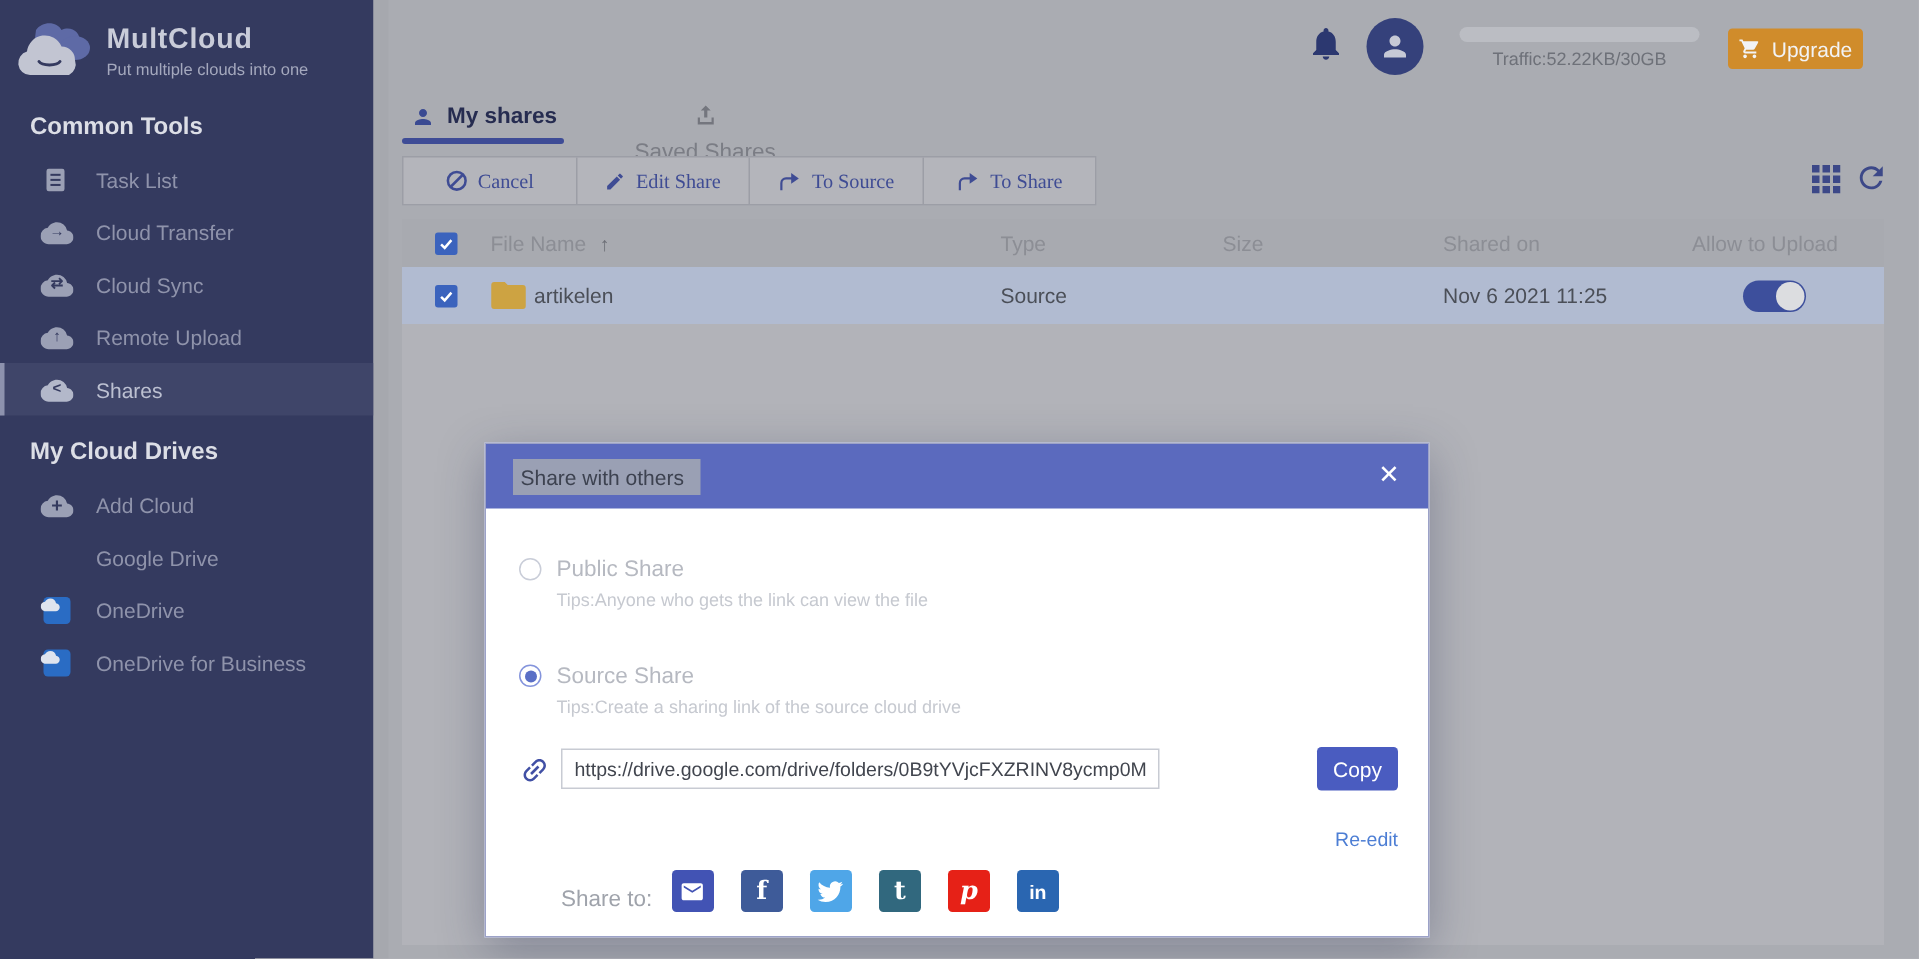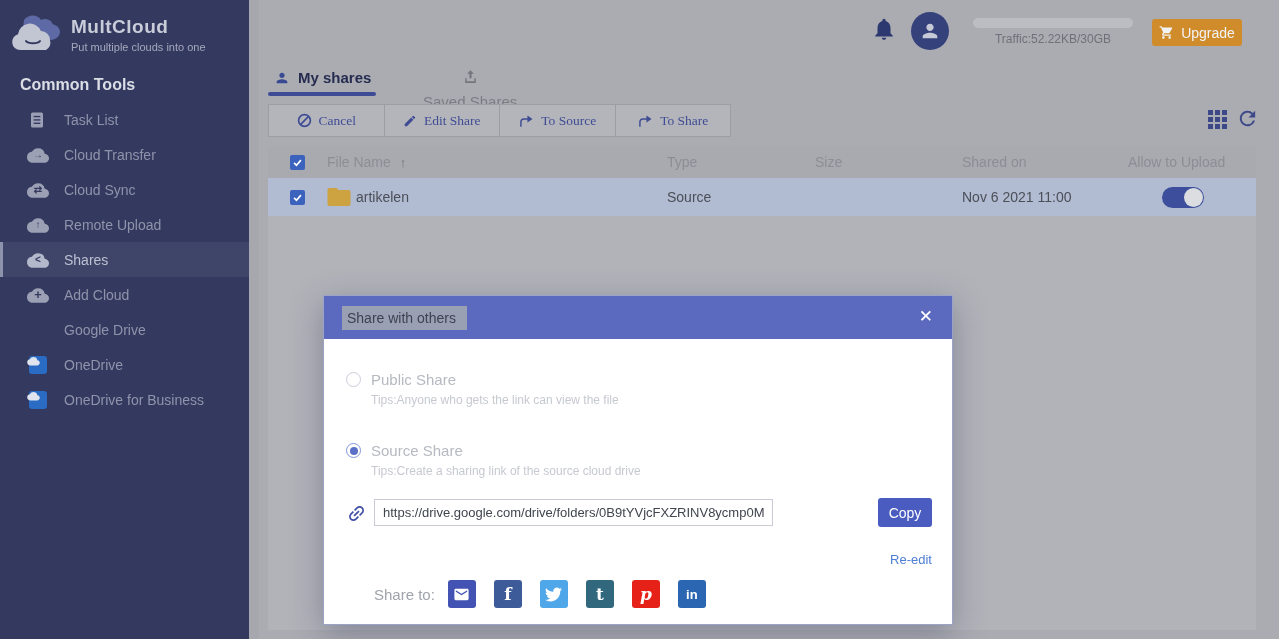--- a/index.html
+++ b/index.html
@@ -68,21 +68,21 @@
   .opt-row { display:flex; align-items:center; gap:10px; }
   .radio { width:15px; height:15px; border-radius:50%; border:1px solid #c9cdd8; background:#fff; cursor:pointer; }
   .radio.sel { border-color:#8494dc; display:flex; align-items:center; justify-content:center; }
   .radio.sel::after { content:""; width:8px; height:8px; border-radius:50%; background:#5a6fc6; }
   .opt-label { font-size:15px; color:#b6b9c1; }
   .opt-tip { margin:5px 0 0 25px; font-size:12px; color:#c6c9d0; }
   .link-ic { position:absolute; left:22px; top:207px; }
   .link-input { position:absolute; left:50px; top:203px; width:399px; height:27px; border:1px solid #c8cbd3; padding:0 8px; font-size:13px; color:#41454e; font-family:"Liberation Sans", sans-serif; }
   .copy-btn { position:absolute; right:20px; top:202px; width:54px; height:29px; background:var(--copy-btn); color:#ffffff; font-size:14px; border:none; border-radius:3px; cursor:pointer; font-family:"Liberation Sans", sans-serif; }
   .reedit { position:absolute; right:20px; top:256px; font-size:13px; color:var(--reedit-link); cursor:pointer; }
-  .share-row { position:absolute; left:50px; top:284px; display:flex; align-items:center; }
+  .share-row { position:absolute; left:50px; top:284px; display:flex; align-items:flex-end; }
   .share-lbl { font-size:15px; color:#9fa3ab; margin-right:13px; }
   .sic { width:28px; height:28px; border-radius:3px; margin-right:18px; display:flex; align-items:center; justify-content:center; color:#fff; cursor:pointer; }
   .sic-email { background:var(--email); } .sic-facebook { background:var(--facebook); }
   .sic-twitter { background:var(--twitter); } .sic-tumblr { background:var(--tumblr); }
   .sic-pinterest { background:var(--pinterest); } .sic-linkedin { background:var(--linkedin); }
   .sic .ltr { font-weight:bold; font-size:17px; font-family:"DejaVu Serif", serif; }
   .sic .ltr2 { font-weight:bold; font-size:13px; font-family:"Liberation Sans", sans-serif; }
 </style>
 </head>
 <body>
@@ -150,20 +150,21 @@
   <div class="side-item active">
     <span class="cicon">
       <svg width="22" height="18" viewBox="0 0 24 19">
           <path d="M19.35 8.04A7.49 7.49 0 0 0 12 2C9.11 2 6.6 3.64 5.35 6.04A5.994 5.994 0 0 0 0 12c0 3.31 2.69 6 6 6h13c2.76 0 5-2.24 5-5 0-2.64-2.05-4.78-4.65-4.96z" fill="#b3b8ca"></path>
         </svg>
       <span class="ov">&lt;</span>
     </span>
     <span>Shares</span>
   </div>
 
+  <div class="side-title">My Cloud Drives</div>
 
   <div class="side-item">
     <span class="cicon">
       <svg width="22" height="18" viewBox="0 0 24 19">
           <path d="M19.35 8.04A7.49 7.49 0 0 0 12 2C9.11 2 6.6 3.64 5.35 6.04A5.994 5.994 0 0 0 0 12c0 3.31 2.69 6 6 6h13c2.76 0 5-2.24 5-5 0-2.64-2.05-4.78-4.65-4.96z" fill="#9ba0b5"></path>
         </svg>
       <span class="ov" style="font-size:13px;">+</span>
     </span>
     <span>Add Cloud</span>
   </div>
@@ -309,21 +310,21 @@
         </span>
       </div>
     <div class="cell namecell">
       <svg width="24" height="20" viewBox="0 0 24 20">
           <path d="M9.5 1H2.5A2 2 0 0 0 .5 3v14a2 2 0 0 0 2 2h19a2 2 0 0 0 2-2V5a2 2 0 0 0-2-2h-10l-2-2z" fill="#cda342"></path>
         </svg>
       <span>artikelen</span>
     </div>
     <div class="cell">Source</div>
     <div class="cell"></div>
-    <div class="cell">Nov 6 2021 11:00</div>
+    <div class="cell">Nov 6 2021 11:25</div>
     <div class="cell">
       <span class="toggle">
           <span class="knob"></span>
         </span>
     </div>
   </div>
 </div>
 
 <div class="modal">
   <div class="modal-head">

